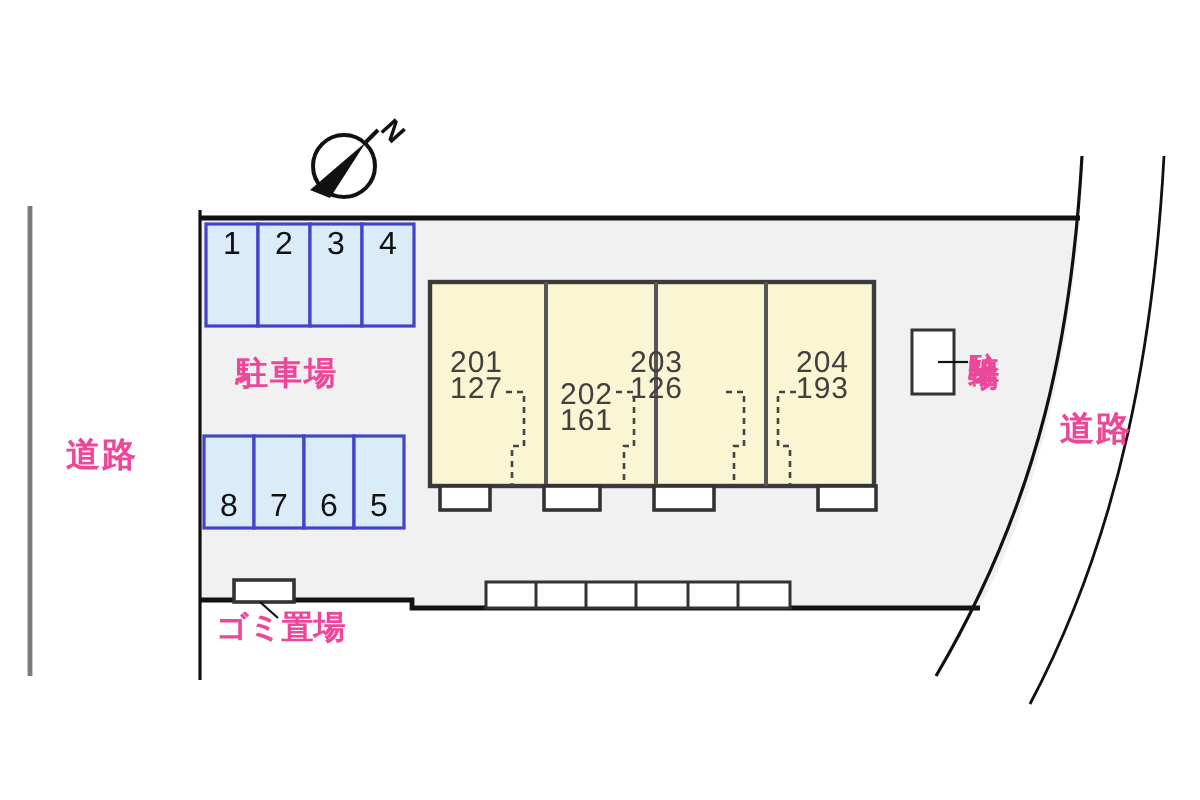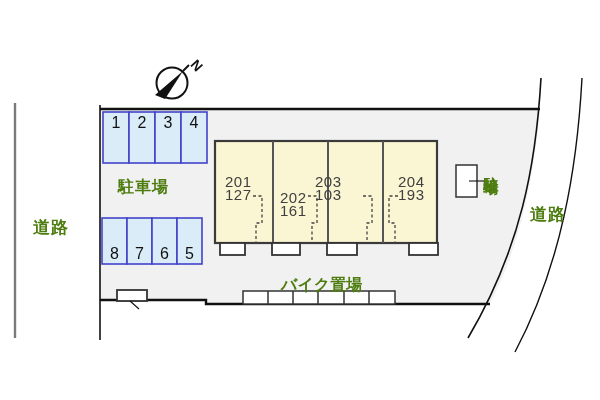--- a/index.html
+++ b/index.html
@@ -1,21 +1,21 @@
 <!DOCTYPE html>
 <html><head>
 <meta charset="utf-8">
 <style>
   html,body{margin:0;padding:0;background:#fff;}
   .canvas{
     position:relative;width:600px;height:400px;background:#ffffff;overflow:hidden;
     font-family:"Liberation Sans","DejaVu Sans",sans-serif;color:#1a1a1a;
   }
   .canvas svg{position:absolute;left:0;top:0;}
-  .lbl{position:absolute;white-space:nowrap;color:#4d7c0f;}
+  .lbl{position:absolute;white-space:nowrap;color:#ec4899;}
   .lbl-parking-area{left:118px;top:177px;font-size:16px;letter-spacing:1px;font-weight:bold;}
   .lbl-road-left{left:33px;top:216px;font-size:17px;font-weight:bold;letter-spacing:1px;}
   .lbl-road-right{left:530px;top:203px;font-size:17px;font-weight:bold;letter-spacing:1px;}
   .lbl-bike{left:281px;top:275px;font-size:16px;font-weight:bold;}
   .lbl-garbage{left:108px;top:304px;font-size:16px;font-weight:bold;}
   .lbl-bicycle{left:483px;top:164px;font-size:15px;font-weight:bold;line-height:17px;
     writing-mode:vertical-rl;text-orientation:upright;letter-spacing:2px;}
   .unit-label{position:absolute;font-size:15px;line-height:13px;letter-spacing:0.5px;color:#404040;}
   .unit-label div{height:13px;}
   .pnum{position:absolute;width:26px;text-align:center;font-size:16px;color:#111;}
@@ -87,21 +87,21 @@
     <rect x="117" y="290" width="30" height="11" fill="#fff" stroke="#333" stroke-width="1.8"></rect>
     <path d="M130,301 L139,309" stroke="#111" stroke-width="1.1" fill="none"></path>
 
     <rect x="456" y="165" width="21" height="32" fill="#fff" stroke="#333" stroke-width="1.5"></rect>
     <path d="M469,181 L484,181" stroke="#111" stroke-width="1.1" fill="none"></path>
   </svg>
 
   <div class="lbl lbl-parking-area">駐車場</div>
   <div class="lbl lbl-road-left">道路</div>
   <div class="lbl lbl-road-right">道路</div>
-  <div class="lbl lbl-bike">バイク置場</div>
+  <div class="lbl lbl-garbage">ゴミ置場</div>
   <div class="lbl lbl-bicycle">駐輪場</div>
 
   <div class="pnum" style="left:103px;top:114px;">1</div>
   <div class="pnum" style="left:129px;top:114px;">2</div>
   <div class="pnum" style="left:155px;top:114px;">3</div>
   <div class="pnum" style="left:181px;top:114px;">4</div>
 
   <div class="pnum" style="left:102px;top:245px;width:25px;">8</div>
   <div class="pnum" style="left:127px;top:245px;width:25px;">7</div>
   <div class="pnum" style="left:152px;top:245px;width:25px;">6</div>
@@ -110,20 +110,20 @@
   <div class="unit-label" style="left:225px;top:175px;">
     <div>201</div>
     <div>127</div>
   </div>
   <div class="unit-label" style="left:280px;top:191px;">
     <div>202</div>
     <div>161</div>
   </div>
   <div class="unit-label" style="left:315px;top:175px;">
     <div>203</div>
-    <div>103</div>
+    <div>126</div>
   </div>
   <div class="unit-label" style="left:398px;top:175px;">
     <div>204</div>
     <div>193</div>
   </div>
 
 </div>
 
 </body></html>

